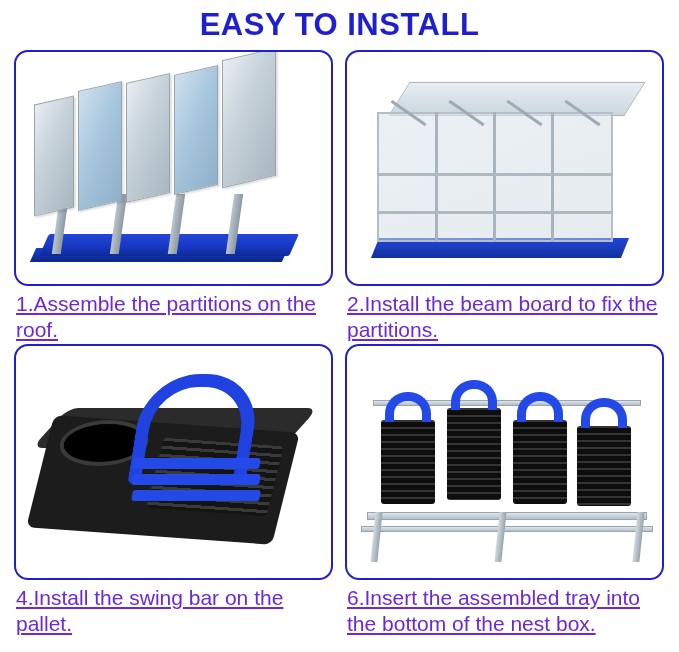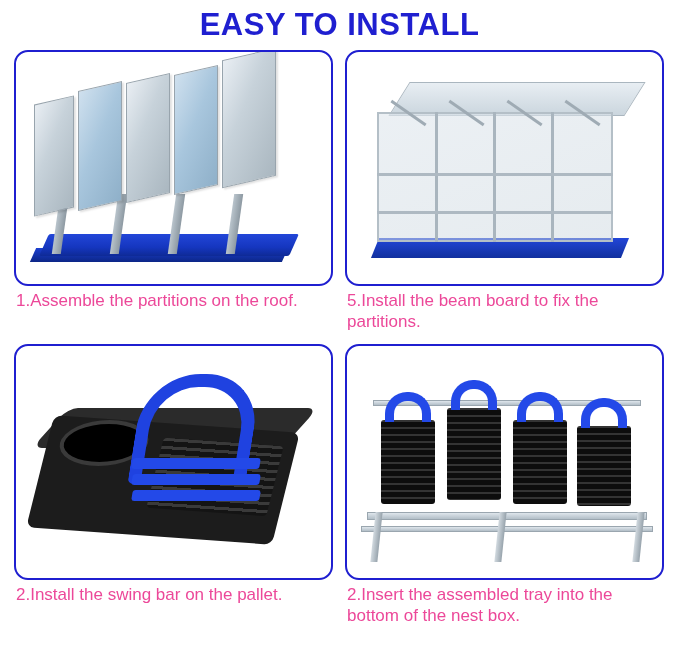--- a/index.html
+++ b/index.html
@@ -46,25 +46,26 @@
   .cell.right { padding-left: 6px; }
   .frame {
     border: 2px solid #1f1fd0;
     border-radius: 14px;
     height: 236px;
     overflow: hidden;
     position: relative;
     background: #ffffff;
   }
   .caption {
-    font-size: 17px;
+    font-size: 21px;
     line-height: 1.22;
-    color: #ec4899;
+    color: #6d28d9;
     padding: 5px 2px 0 2px;
     height: 58px;
+    text-decoration: underline;
   }
 
   
   .scene { position: absolute; inset: 0; }
 
   
   .p1-base {
     position: absolute;
     left: 28px; bottom: 28px;
     width: 250px; height: 22px;
@@ -265,37 +266,37 @@
 
           <div class="p2-hline" style="bottom:108px;"></div>
           <div class="p2-hline" style="bottom:70px;"></div>
 
           <div class="p2-diag" style="left:60px;  bottom:150px;"></div>
           <div class="p2-diag" style="left:118px; bottom:150px;"></div>
           <div class="p2-diag" style="left:176px; bottom:150px;"></div>
           <div class="p2-diag" style="left:234px; bottom:150px;"></div>
         </div>
       </div>
-      <div class="caption">5.Install the beam board to fix the partitions.</div>
+      <div class="caption">2.Install the beam board to fix the partitions.</div>
     </div>
 
     <div class="cell">
       <div class="frame">
         <div class="scene">
           <div class="p3-tray-top"></div>
           <div class="p3-tray"></div>
           <div class="p3-oval"></div>
           <div class="p3-grate"></div>
           <div class="p3-handle"></div>
           <div class="p3-bar" style="top:112px;"></div>
           <div class="p3-bar" style="top:128px;"></div>
           <div class="p3-bar" style="top:144px;"></div>
         </div>
       </div>
-      <div class="caption">2.Install the swing bar on the pallet.</div>
+      <div class="caption">4.Install the swing bar on the pallet.</div>
     </div>
 
     <div class="cell right">
       <div class="frame">
         <div class="scene">
           <div class="p4-rail" style="left:20px; bottom:58px; width:280px; height:8px;"></div>
           <div class="p4-rail" style="left:14px; bottom:46px; width:292px; height:6px;"></div>
           <div class="p4-rail" style="left:26px; top:54px;  width:268px; height:6px;"></div>
 
           <div class="p4-unit" style="left:34px;  bottom:74px; height:84px;"></div>
@@ -306,17 +307,17 @@
           <div class="p4-hand" style="left:38px;  bottom:156px;"></div>
           <div class="p4-hand" style="left:104px; bottom:168px;"></div>
           <div class="p4-hand" style="left:170px; bottom:156px;"></div>
           <div class="p4-hand" style="left:234px; bottom:150px;"></div>
 
           <div class="p4-leg" style="left:26px;"></div>
           <div class="p4-leg" style="left:150px;"></div>
           <div class="p4-leg" style="left:288px;"></div>
         </div>
       </div>
-      <div class="caption">2.Insert the assembled tray into the bottom of the nest box.</div>
+      <div class="caption">6.Insert the assembled tray into the bottom of the nest box.</div>
     </div>
 
   </div>
 </div>
 
 </body></html>

